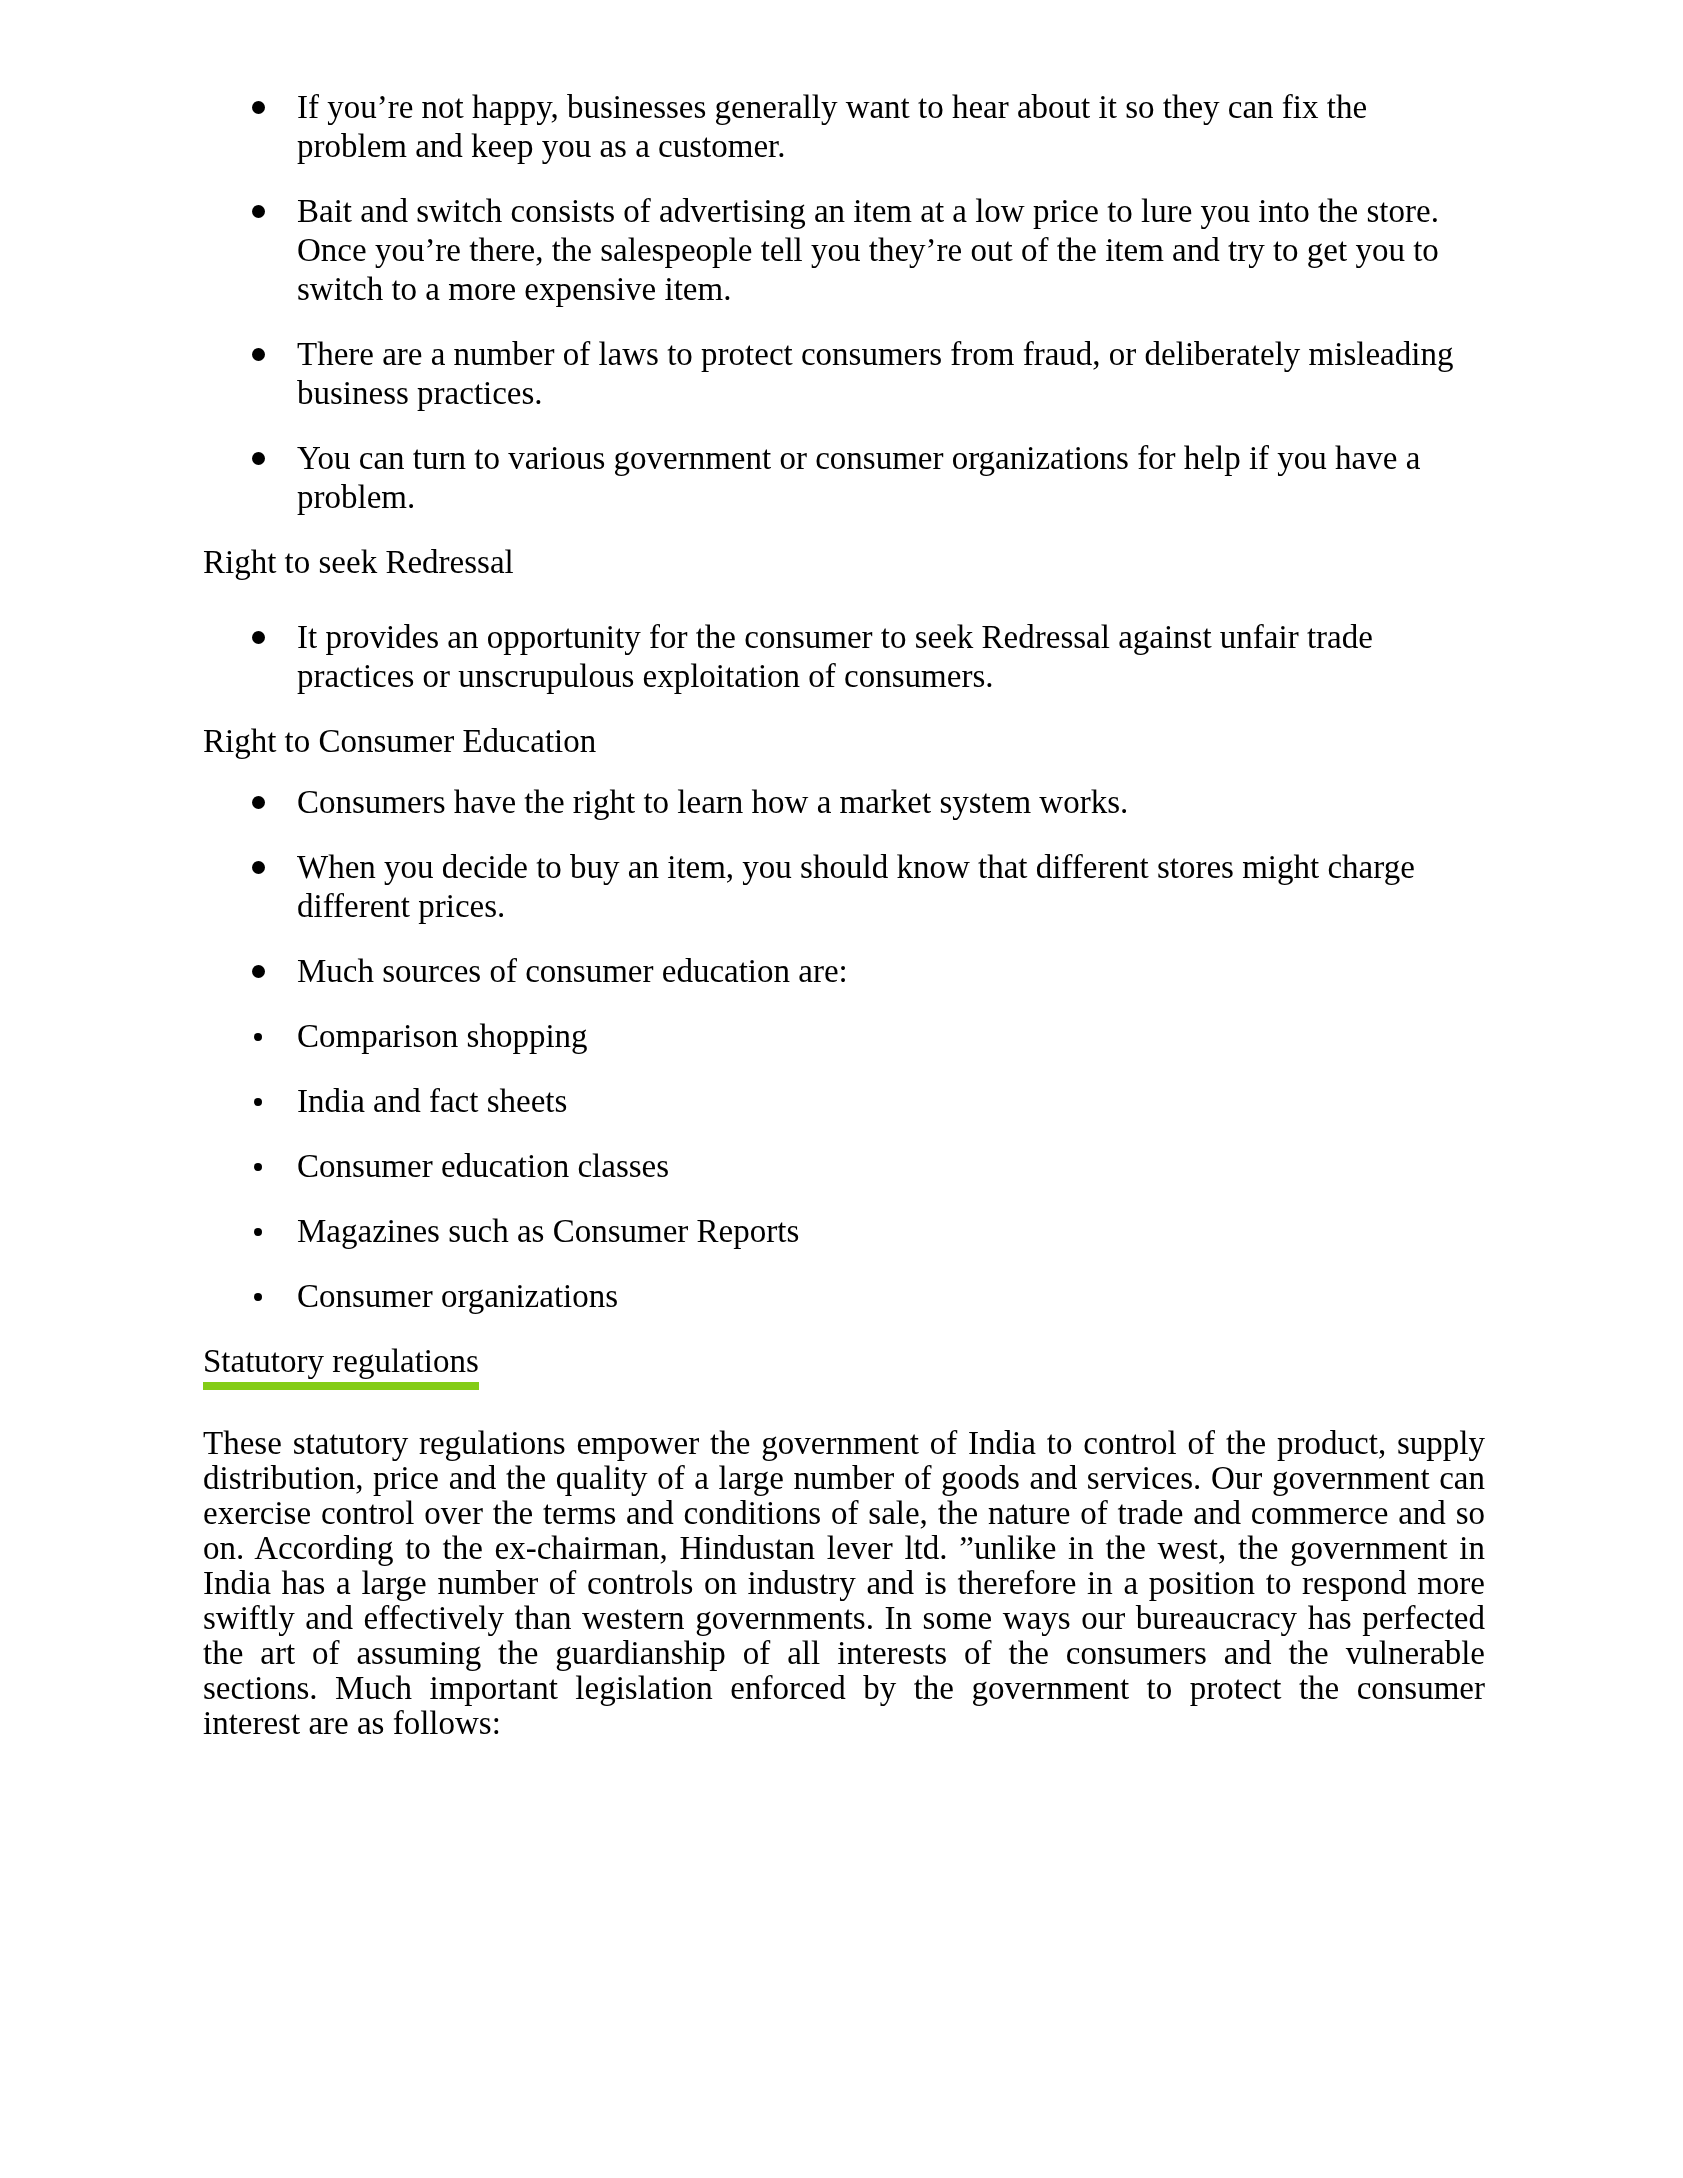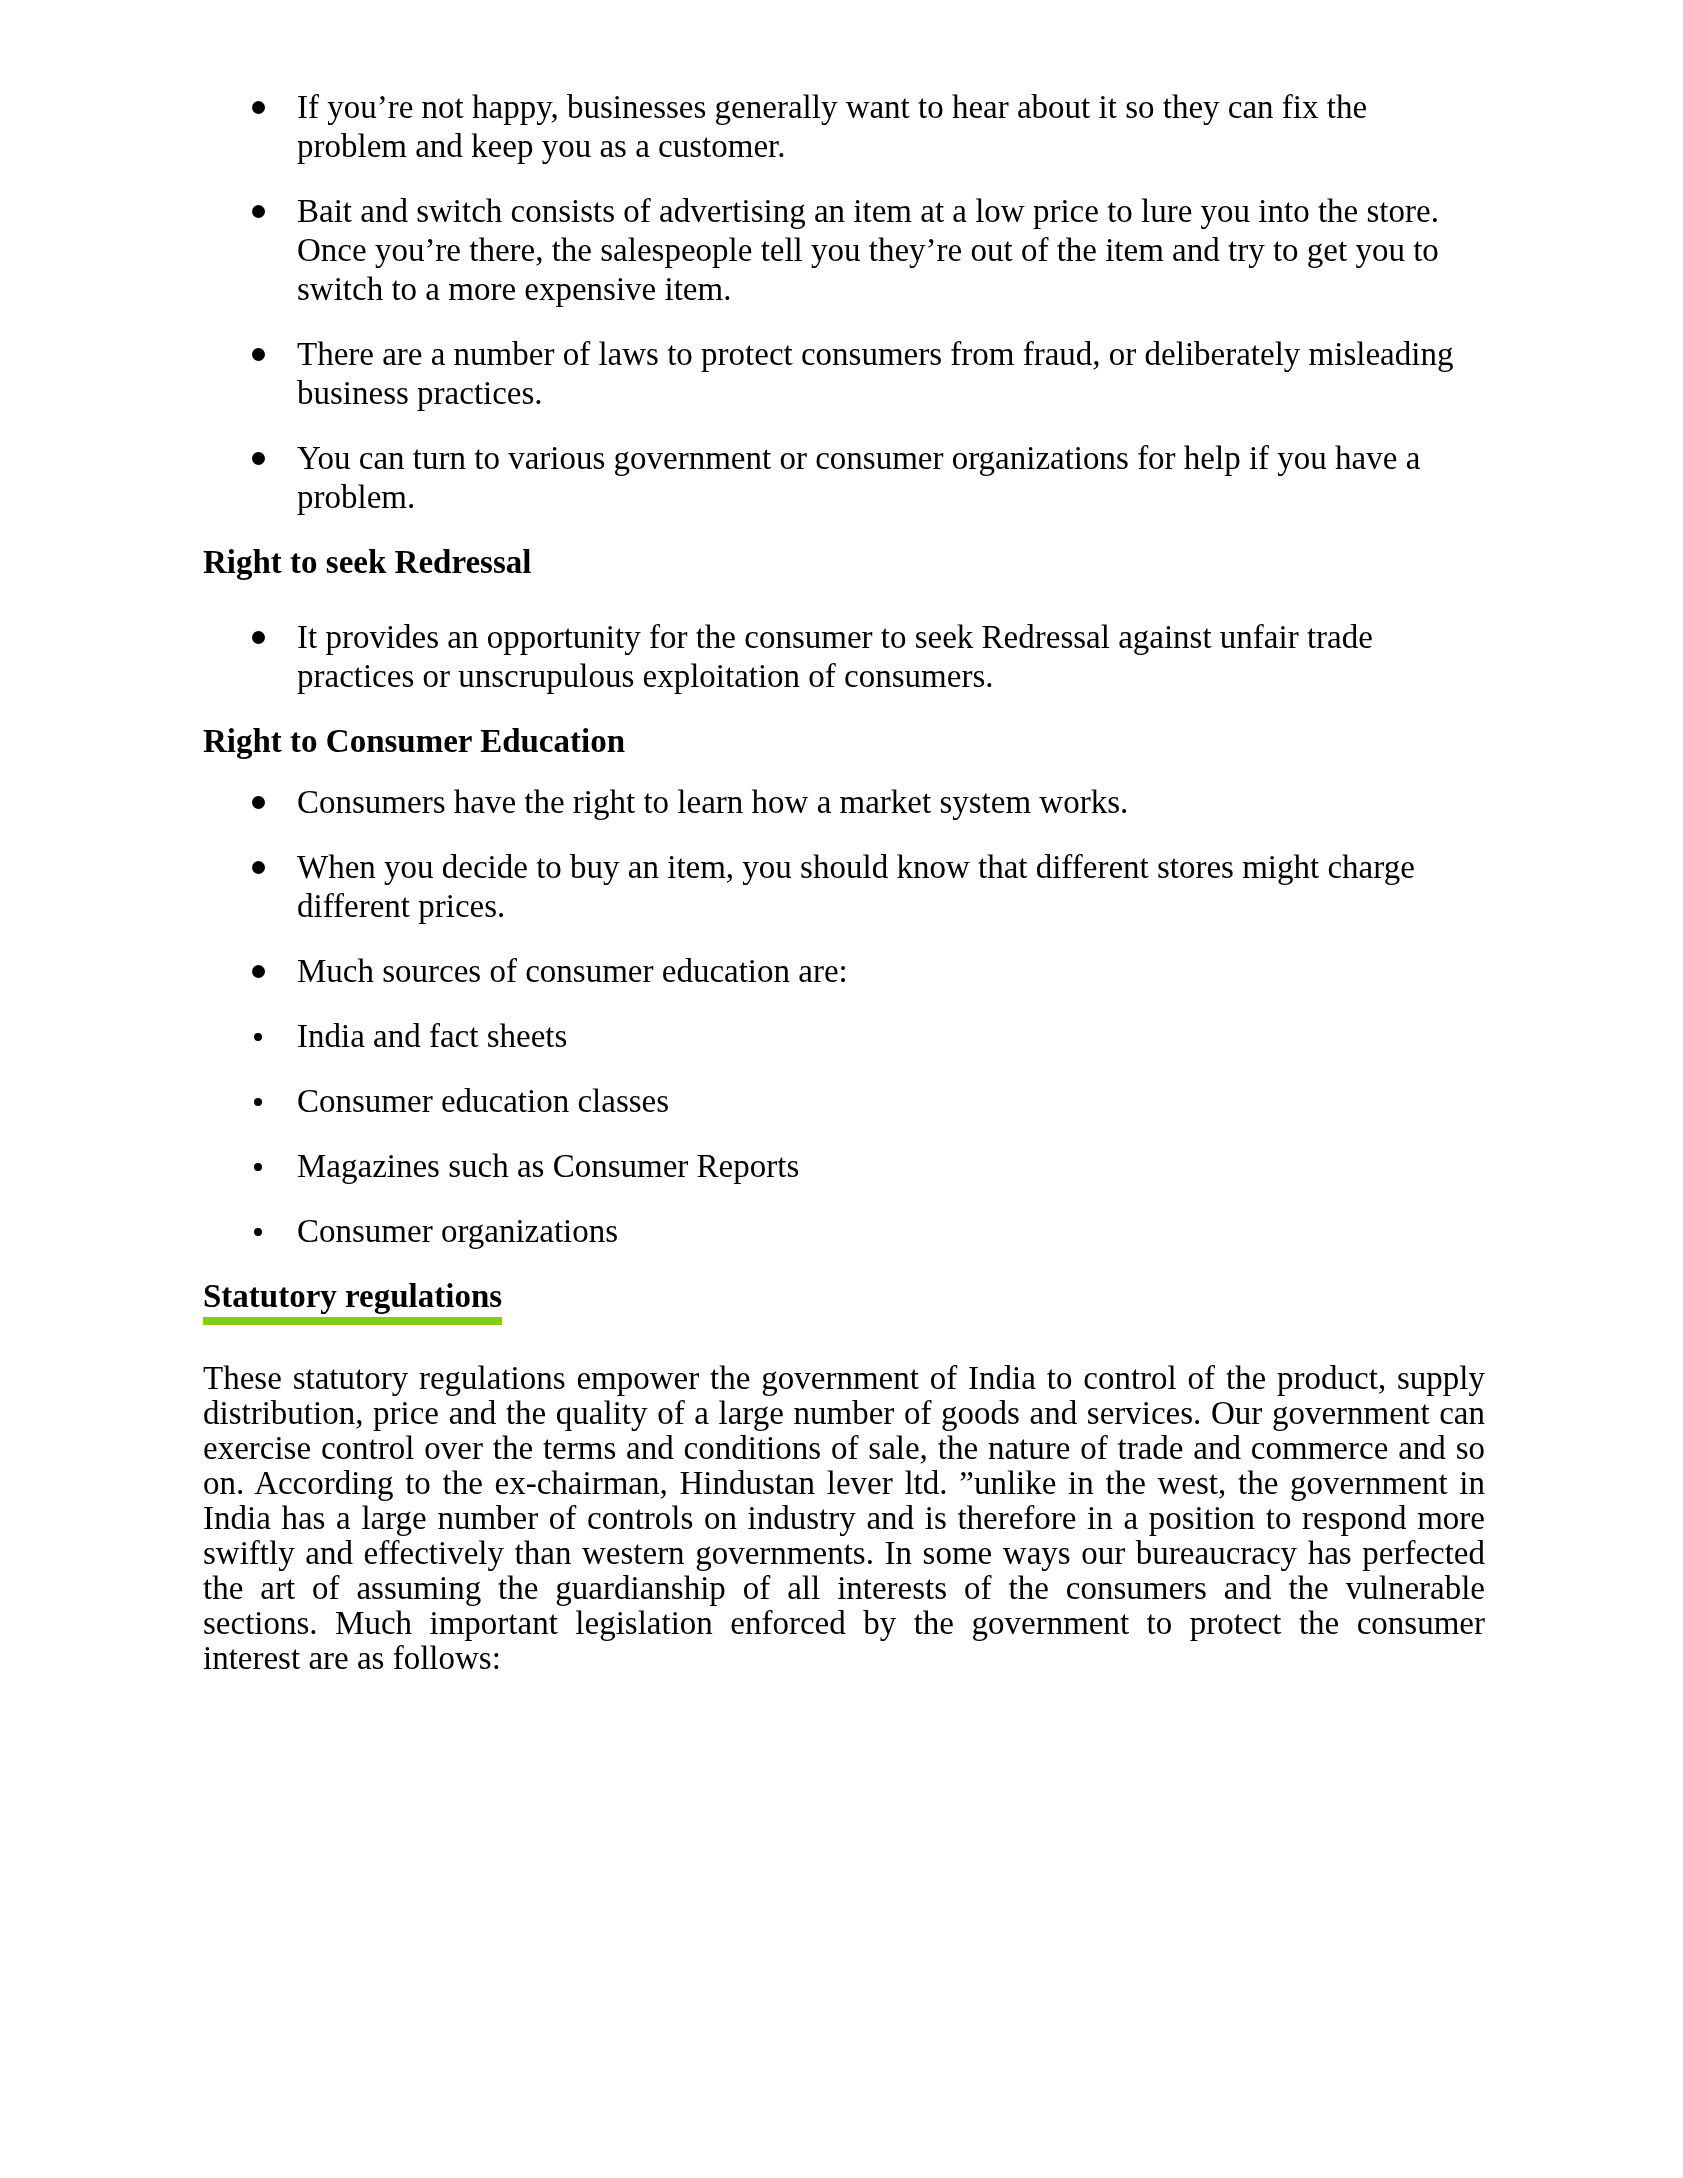--- a/index.html
+++ b/index.html
@@ -34,21 +34,21 @@
     background: #000000;
   }
   .small-list .dot { width: 8px; height: 8px; top: 16px; left: 4px; }
   .acts-list .bitem { margin-left: 265px; width: 1228px; margin-bottom: 0; }
   .acts-list .dot { width: 11px; height: 11px; top: 14px; }
   .btext { flex: 1 1 auto; }
   .heading {
     margin-left: 203px;
     font-size: 33px;
     line-height: 39px;
-    font-weight: bold;
+    font-weight: normal;
   }
   .heading-redressal { margin-bottom: 36px; }
   .heading-education { margin-bottom: 22px; }
   .heading-statutory { margin-bottom: 36px; }
   .heading-statutory .underlined {
     display: inline-block;
     border-bottom: 8px solid #84cc16;
     padding-bottom: 1px;
   }
   .para {
@@ -124,20 +124,26 @@
         </span>
       <span class="btext">Much sources of consumer education are:</span>
     </div>
   </div>
 
   <div class="blist small-list">
     <div class="bitem">
       <span class="marker">
           <span class="dot"></span>
         </span>
+      <span class="btext">Comparison shopping</span>
+    </div>
+    <div class="bitem">
+      <span class="marker">
+          <span class="dot"></span>
+        </span>
       <span class="btext">India and fact sheets</span>
     </div>
     <div class="bitem">
       <span class="marker">
           <span class="dot"></span>
         </span>
       <span class="btext">Consumer education classes</span>
     </div>
     <div class="bitem">
       <span class="marker">

